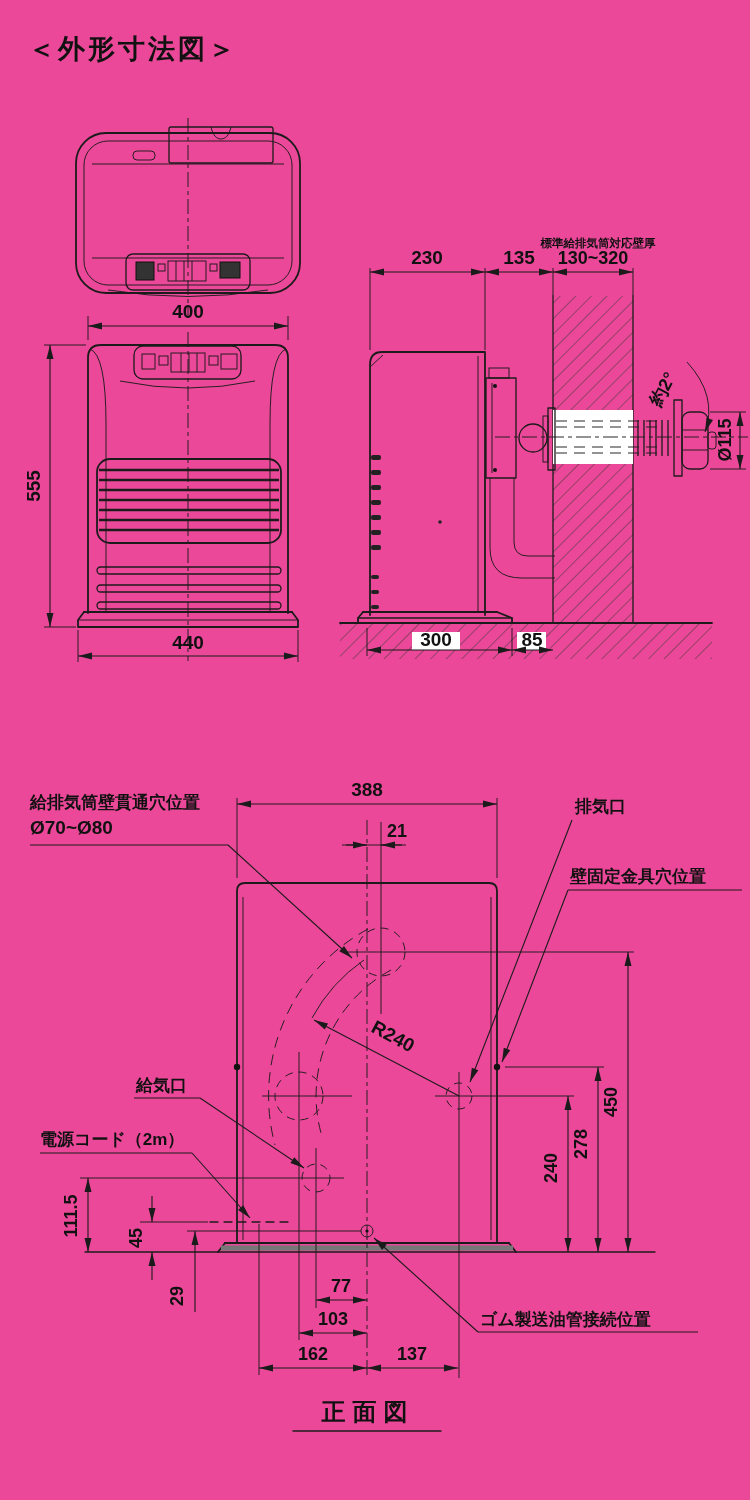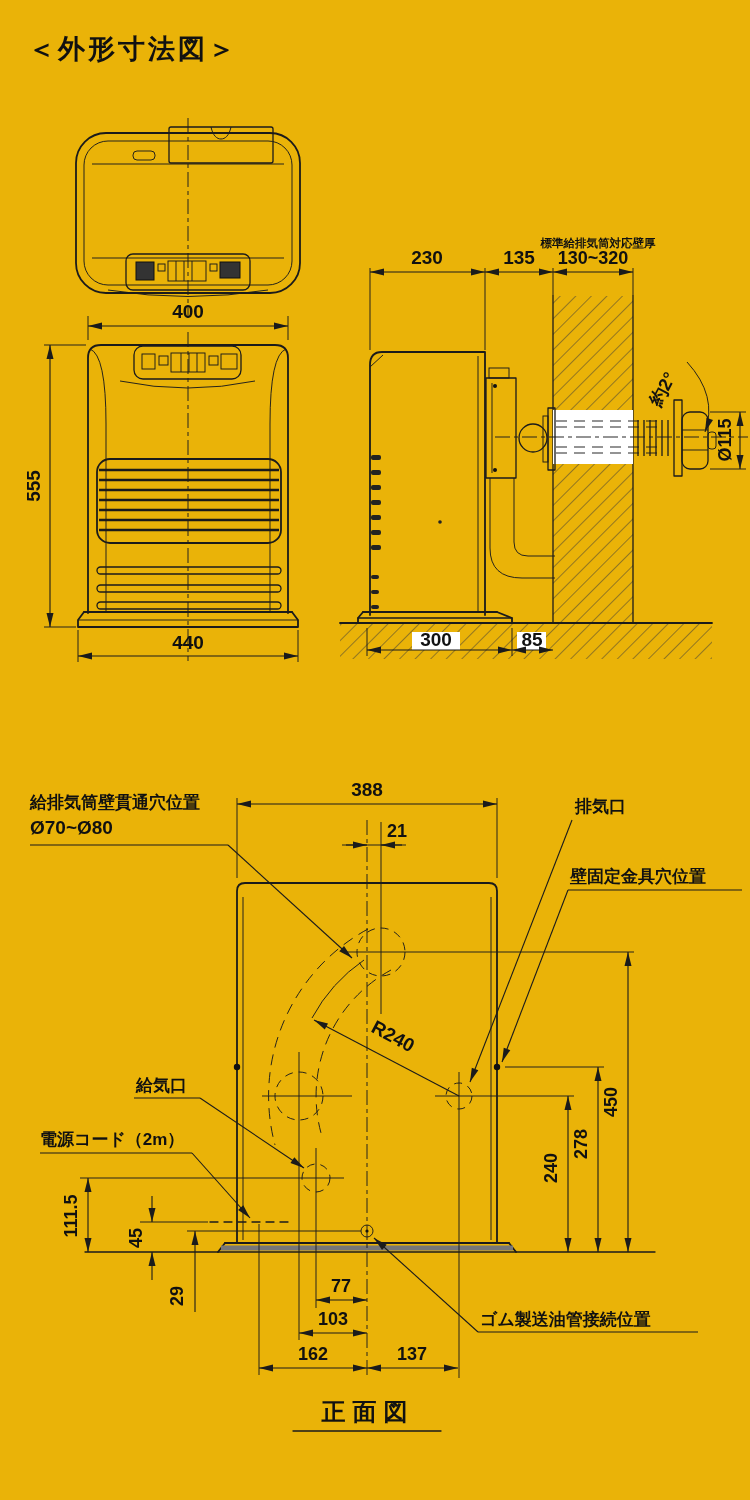--- a/index.html
+++ b/index.html
@@ -1,16 +1,16 @@
 <!DOCTYPE html>
 <html><head>
 <meta charset="utf-8">
 <style>
   html,body{margin:0;padding:0;background:#fff;}
-  .page{position:relative;width:750px;height:1500px;background:#eab308;overflow:hidden;}
+  .page{position:relative;width:750px;height:1500px;background:#ec4899;overflow:hidden;}
   svg{position:absolute;left:0;top:0;}
   svg text{font-family:"Liberation Sans","DejaVu Sans",sans-serif;fill:#111;}
   .ol{fill:none;stroke:#1b1b1b;stroke-width:1.8;stroke-linecap:round;stroke-linejoin:round;}
   .ml{fill:none;stroke:#1b1b1b;stroke-width:1.3;stroke-linecap:round;stroke-linejoin:round;}
   .tl{fill:none;stroke:#1b1b1b;stroke-width:0.95;}
   .dim{fill:none;stroke:#1b1b1b;stroke-width:1.1;}
   .dash{stroke-dasharray:8 6;}
   .cdash{stroke-dasharray:15 4 4 4;}
   .pdash{stroke-dasharray:11 7;}
   .d{font-size:19px;font-weight:600;}

